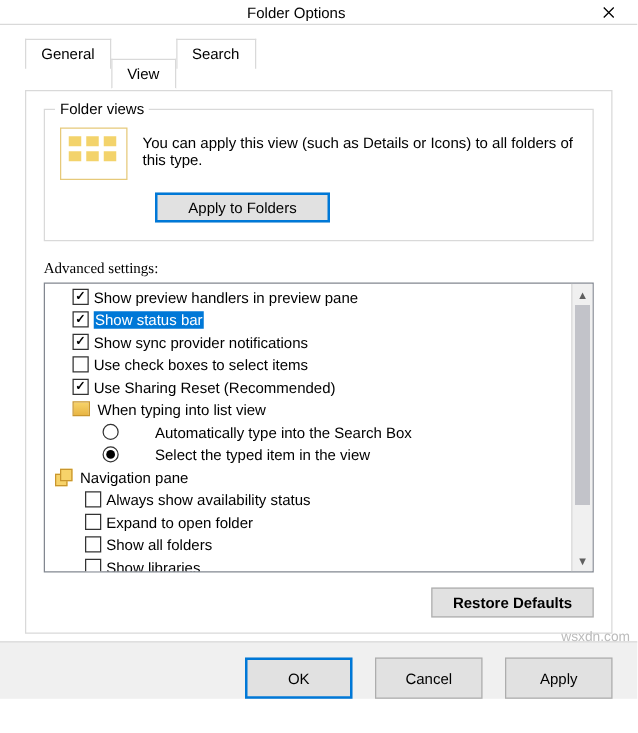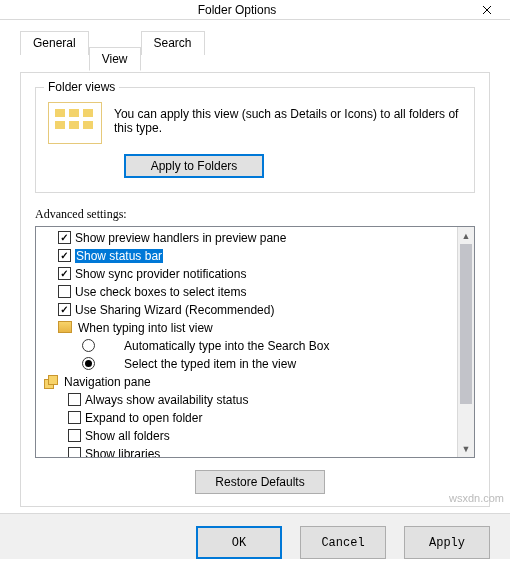--- a/index.html
+++ b/index.html
@@ -177,37 +177,36 @@
     }
     .scrollbar {
       position:absolute; right:0; top:0; bottom:0; width:17px;
       background:#f0f0f0;
       border-left:1px solid #d9d9d9;
       display:flex; flex-direction:column;
     }
     .sb-btn { height:17px; display:flex; align-items:center; justify-content:center; font-size:9px; color:#606060;}
     .sb-track { flex:1; position:relative; }
     .sb-thumb { position:absolute; left:2px; right:2px; top:0; height:160px; background:#c2c3c9; }
-    .restore-row { display:flex; justify-content:center; margin-top:12px; }
+    .restore-row { display:flex; justify-content:flex-end; margin-top:12px;font-weight:bold; }
     .restore-row .btn { min-width:130px; }
     .footer {
       display:flex; justify-content:flex-end;
       gap:8px;
       padding: 12px 20px 0 0;
       background:#f0f0f0;
       height:46px;
       border-top:1px solid #d9d9d9;
       margin-top:6px;
-      font-family:Liberation Mono, monospace;
     }
     .footer .btn { min-width:86px; }
     .footer .btn.highlight { min-width:86px; }
     .watermark {
       position:absolute;
-      bottom:82px; right:6px;
+      bottom:70px; right:6px;
       font-size:11px; color:#bbb;
       pointer-events:none;
       margin-top:12px;
     }
   </style>
 </head>
 <body>
 
 <div class="titlebar">
   <span class="titlebar-title">Folder Options</span>
@@ -259,21 +258,21 @@
           <span class="row-label">Show sync provider notifications</span>
         </div>
 
         <div class="tree-row">
           <span class="chk"></span>
           <span class="row-label">Use check boxes to select items</span>
         </div>
 
         <div class="tree-row">
           <span class="chk checked"></span>
-          <span class="row-label">Use Sharing Wizard (Recommended)</span>
+          <span class="row-label">Use Sharing Reset (Recommended)</span>
         </div>
 
         <div class="tree-row">
           <span class="folder-mini"></span>
           <span class="row-label">When typing into list view</span>
         </div>
 
         <div class="tree-row sub">
           <span class="radio"></span>
           <span class="row-label">Automatically type into the Search Box</span>

